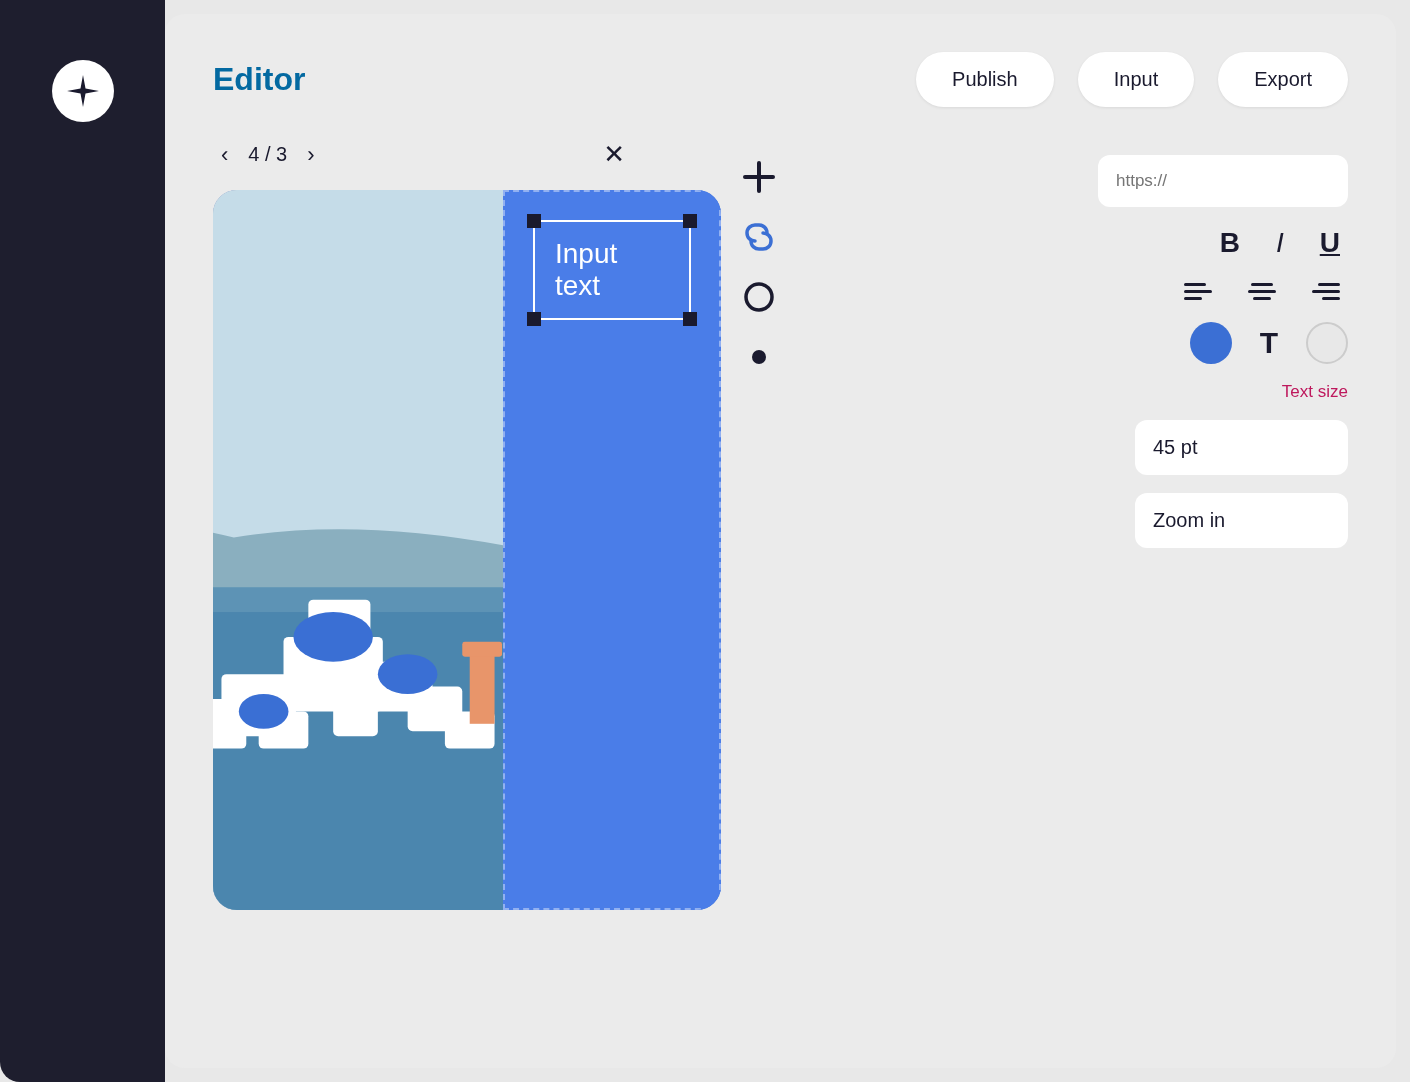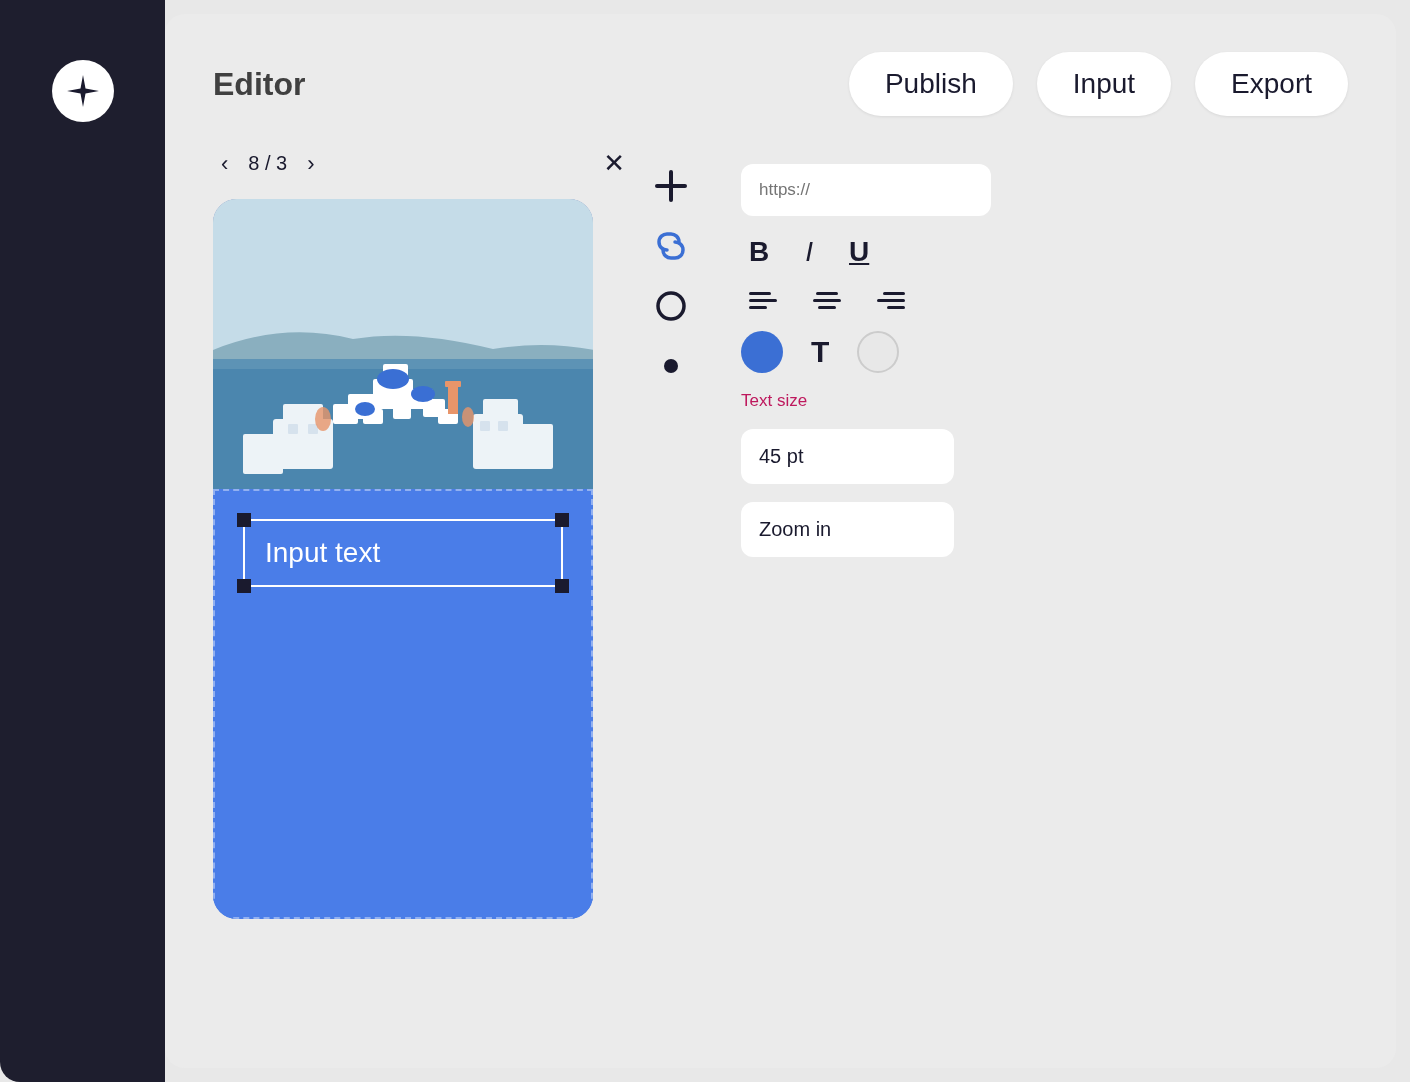--- a/index.html
+++ b/index.html
@@ -52,29 +52,29 @@
     
     .header {
       display: flex;
       align-items: center;
       padding: 38px 48px 28px 48px;
       gap: 24px;
     }
     .header-title {
       font-size: 32px;
       font-weight: 700;
-      color: #404040;
+      color: #0369a1;
       margin-right: auto;
     }
     .header-btn {
       background: white;
       border: none;
       border-radius: 50px;
       padding: 16px 36px;
-      font-size: 28px;
+      font-size: 20px;
       font-weight: 500;
       color: #1a1a2e;
       cursor: pointer;
       box-shadow: 0 1px 3px rgba(0,0,0,0.08);
     }
 
     
     .content {
       flex: 1;
       display: flex;
@@ -115,28 +115,27 @@
       background: none;
       border: none;
       font-size: 26px;
       color: #1a1a2e;
       cursor: pointer;
       padding: 4px 8px;
     }
 
     
     .canvas-frame {
-      width: 380px;
+      width: 508px;
       height: 720px;
       background: #3b6fd4;
       border-radius: 24px;
       overflow: hidden;
       position: relative;
       display: flex;
-      flex-direction: column;
     }
 
     
     .photo-section {
       flex: 0 0 290px;
       background: #ccc;
       position: relative;
       overflow: hidden;
     }
     
@@ -221,20 +220,21 @@
       color: #1a1a2e;
     }
 
     
     .properties-panel {
       flex: 1;
       padding: 20px 0 0 24px;
       display: flex;
       flex-direction: column;
       gap: 18px;
+      align-items: flex-end;
     }
     .url-input {
       width: 250px;
       padding: 16px 18px;
       border: none;
       border-radius: 12px;
       background: white;
       font-size: 17px;
       color: #999;
       outline: none;
@@ -360,21 +360,21 @@
     <button class="header-btn">Input</button>
     <button class="header-btn">Export</button>
   </div>
 
   <div class="content">
 
     <div class="canvas-area">
 
       <div class="nav-bar">
         <button class="nav-arrow">‹</button>
-        <span class="nav-counter">8 / 3</span>
+        <span class="nav-counter">4 / 3</span>
         <button class="nav-arrow">›</button>
         <button class="nav-close">✕</button>
       </div>
 
       <div class="canvas-frame">
 
         <div class="photo-section">
           <svg class="photo-svg" viewBox="0 0 420 290" preserveAspectRatio="xMidYMid slice" xmlns="http://www.w3.org/2000/svg">
 
             <rect width="420" height="290" fill="#c5dce8"></rect>

